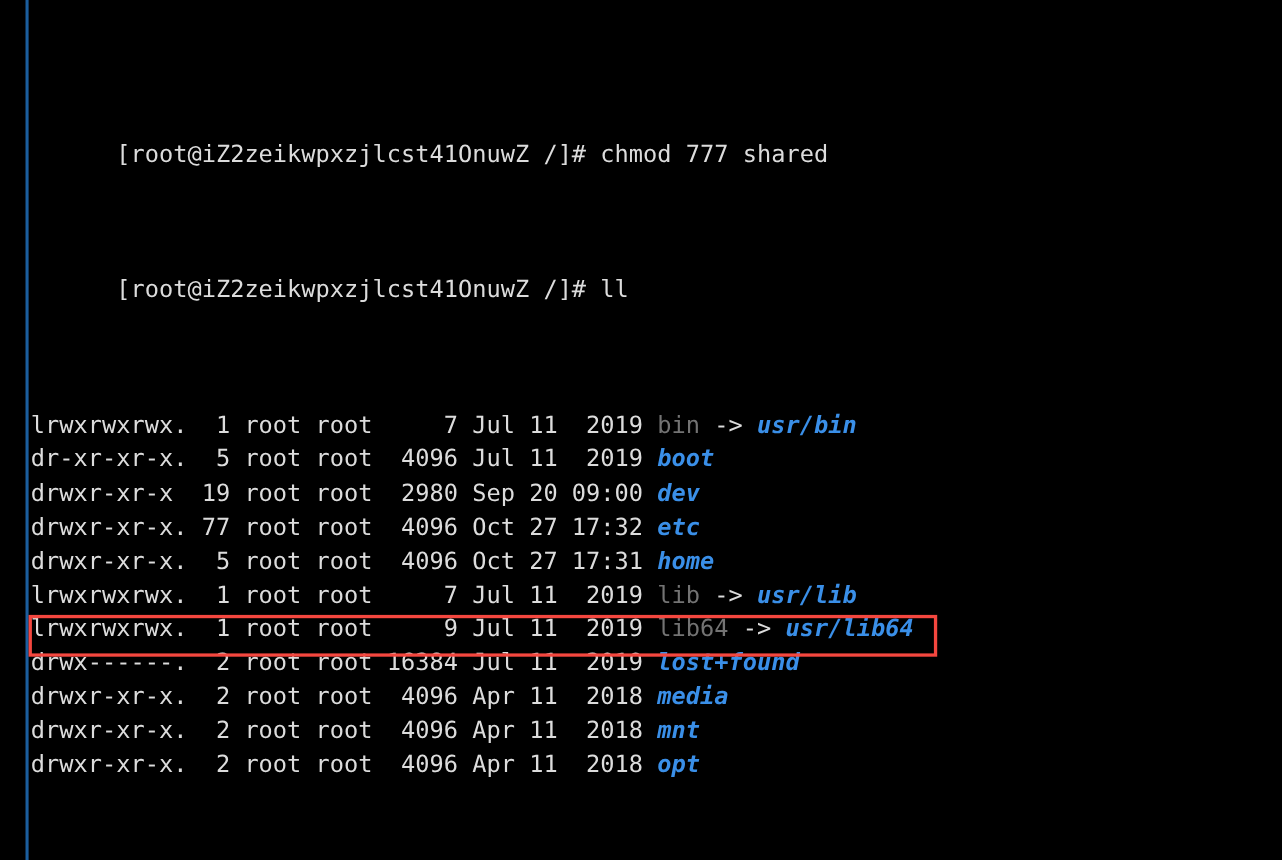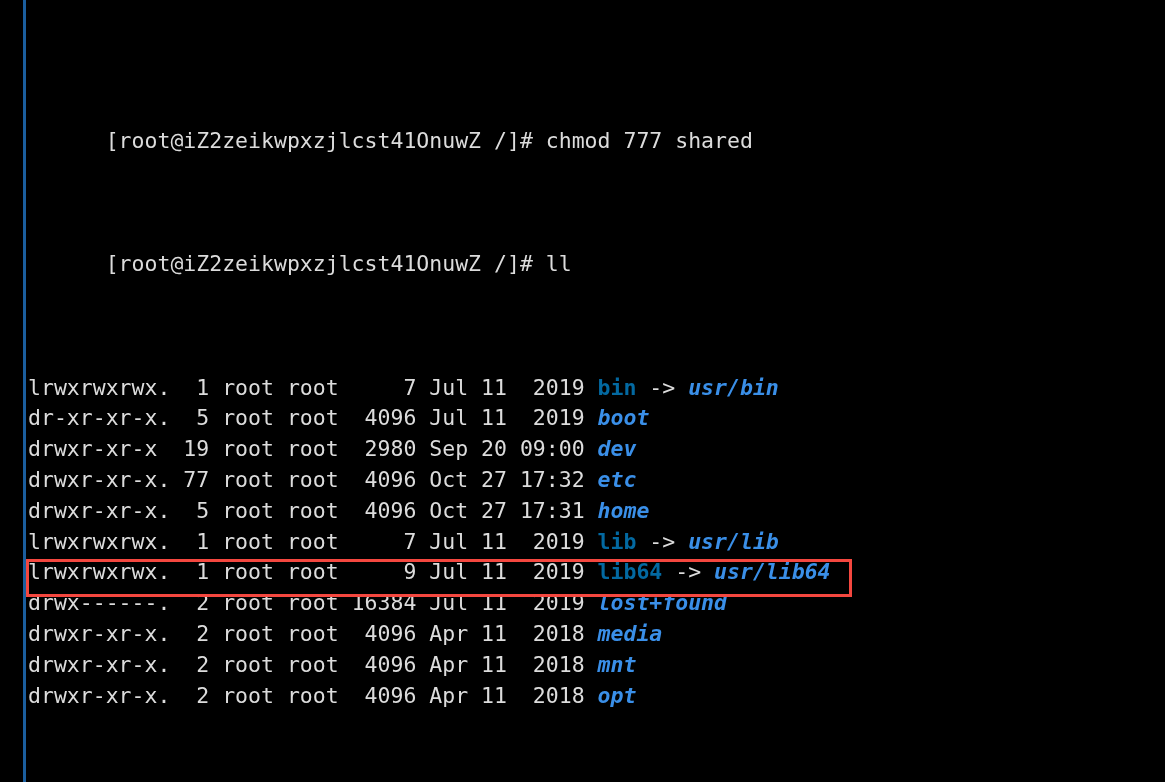--- a/index.html
+++ b/index.html
@@ -37,21 +37,21 @@
     white-space: pre;
   }
   .line {
     white-space: pre;
     height: 30.8px;
     color: #d8d8d8;
   }
   .seg { white-space: pre; }
   .c-default { color: #dcdcdc; }
   .c-dir     { color: #3a8fe8; font-weight: bold; font-style: italic; }
-  .c-link    { color: #0369a1; font-weight: bold; }
+  .c-link    { color: #737373; font-weight: normal; }
   .c-arrow   { color: #dcdcdc; }
   #annotation-rect {
     position: absolute;
     left: 3px;
     top: 559px;
     width: 826px;
     height: 38px;
     border: 3px solid #f4473f;
     box-sizing: border-box;
     pointer-events: none;

